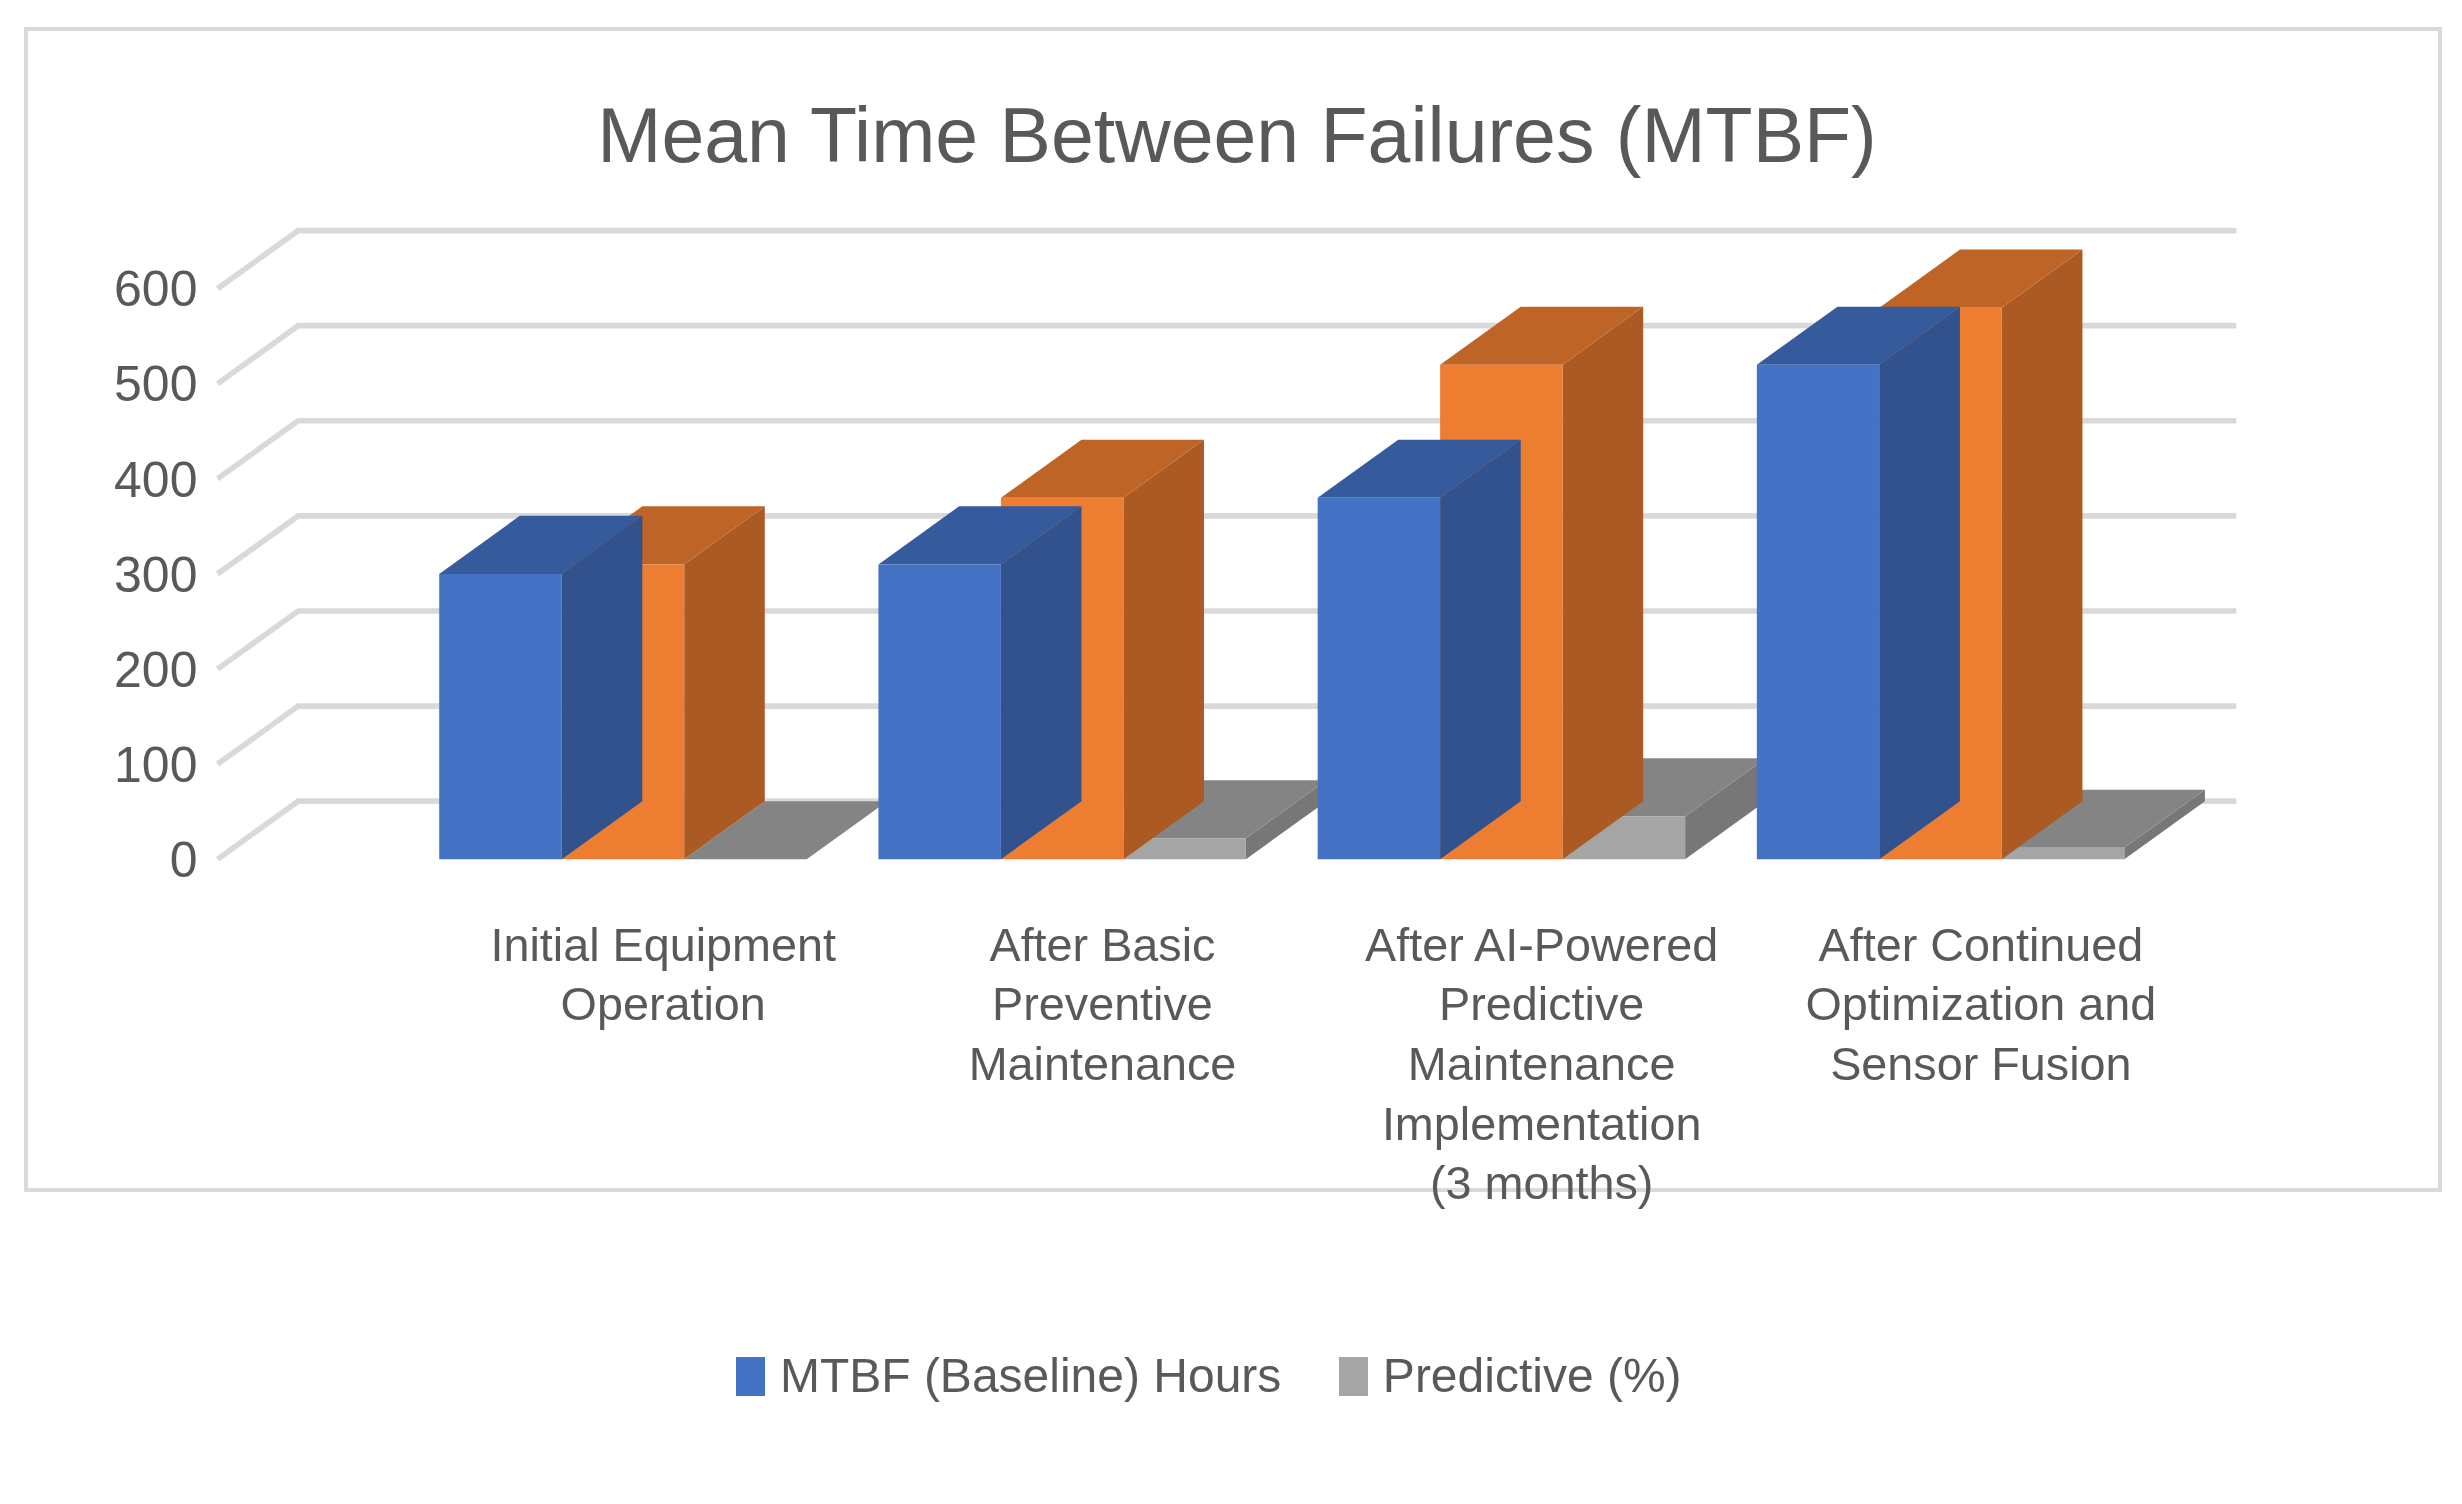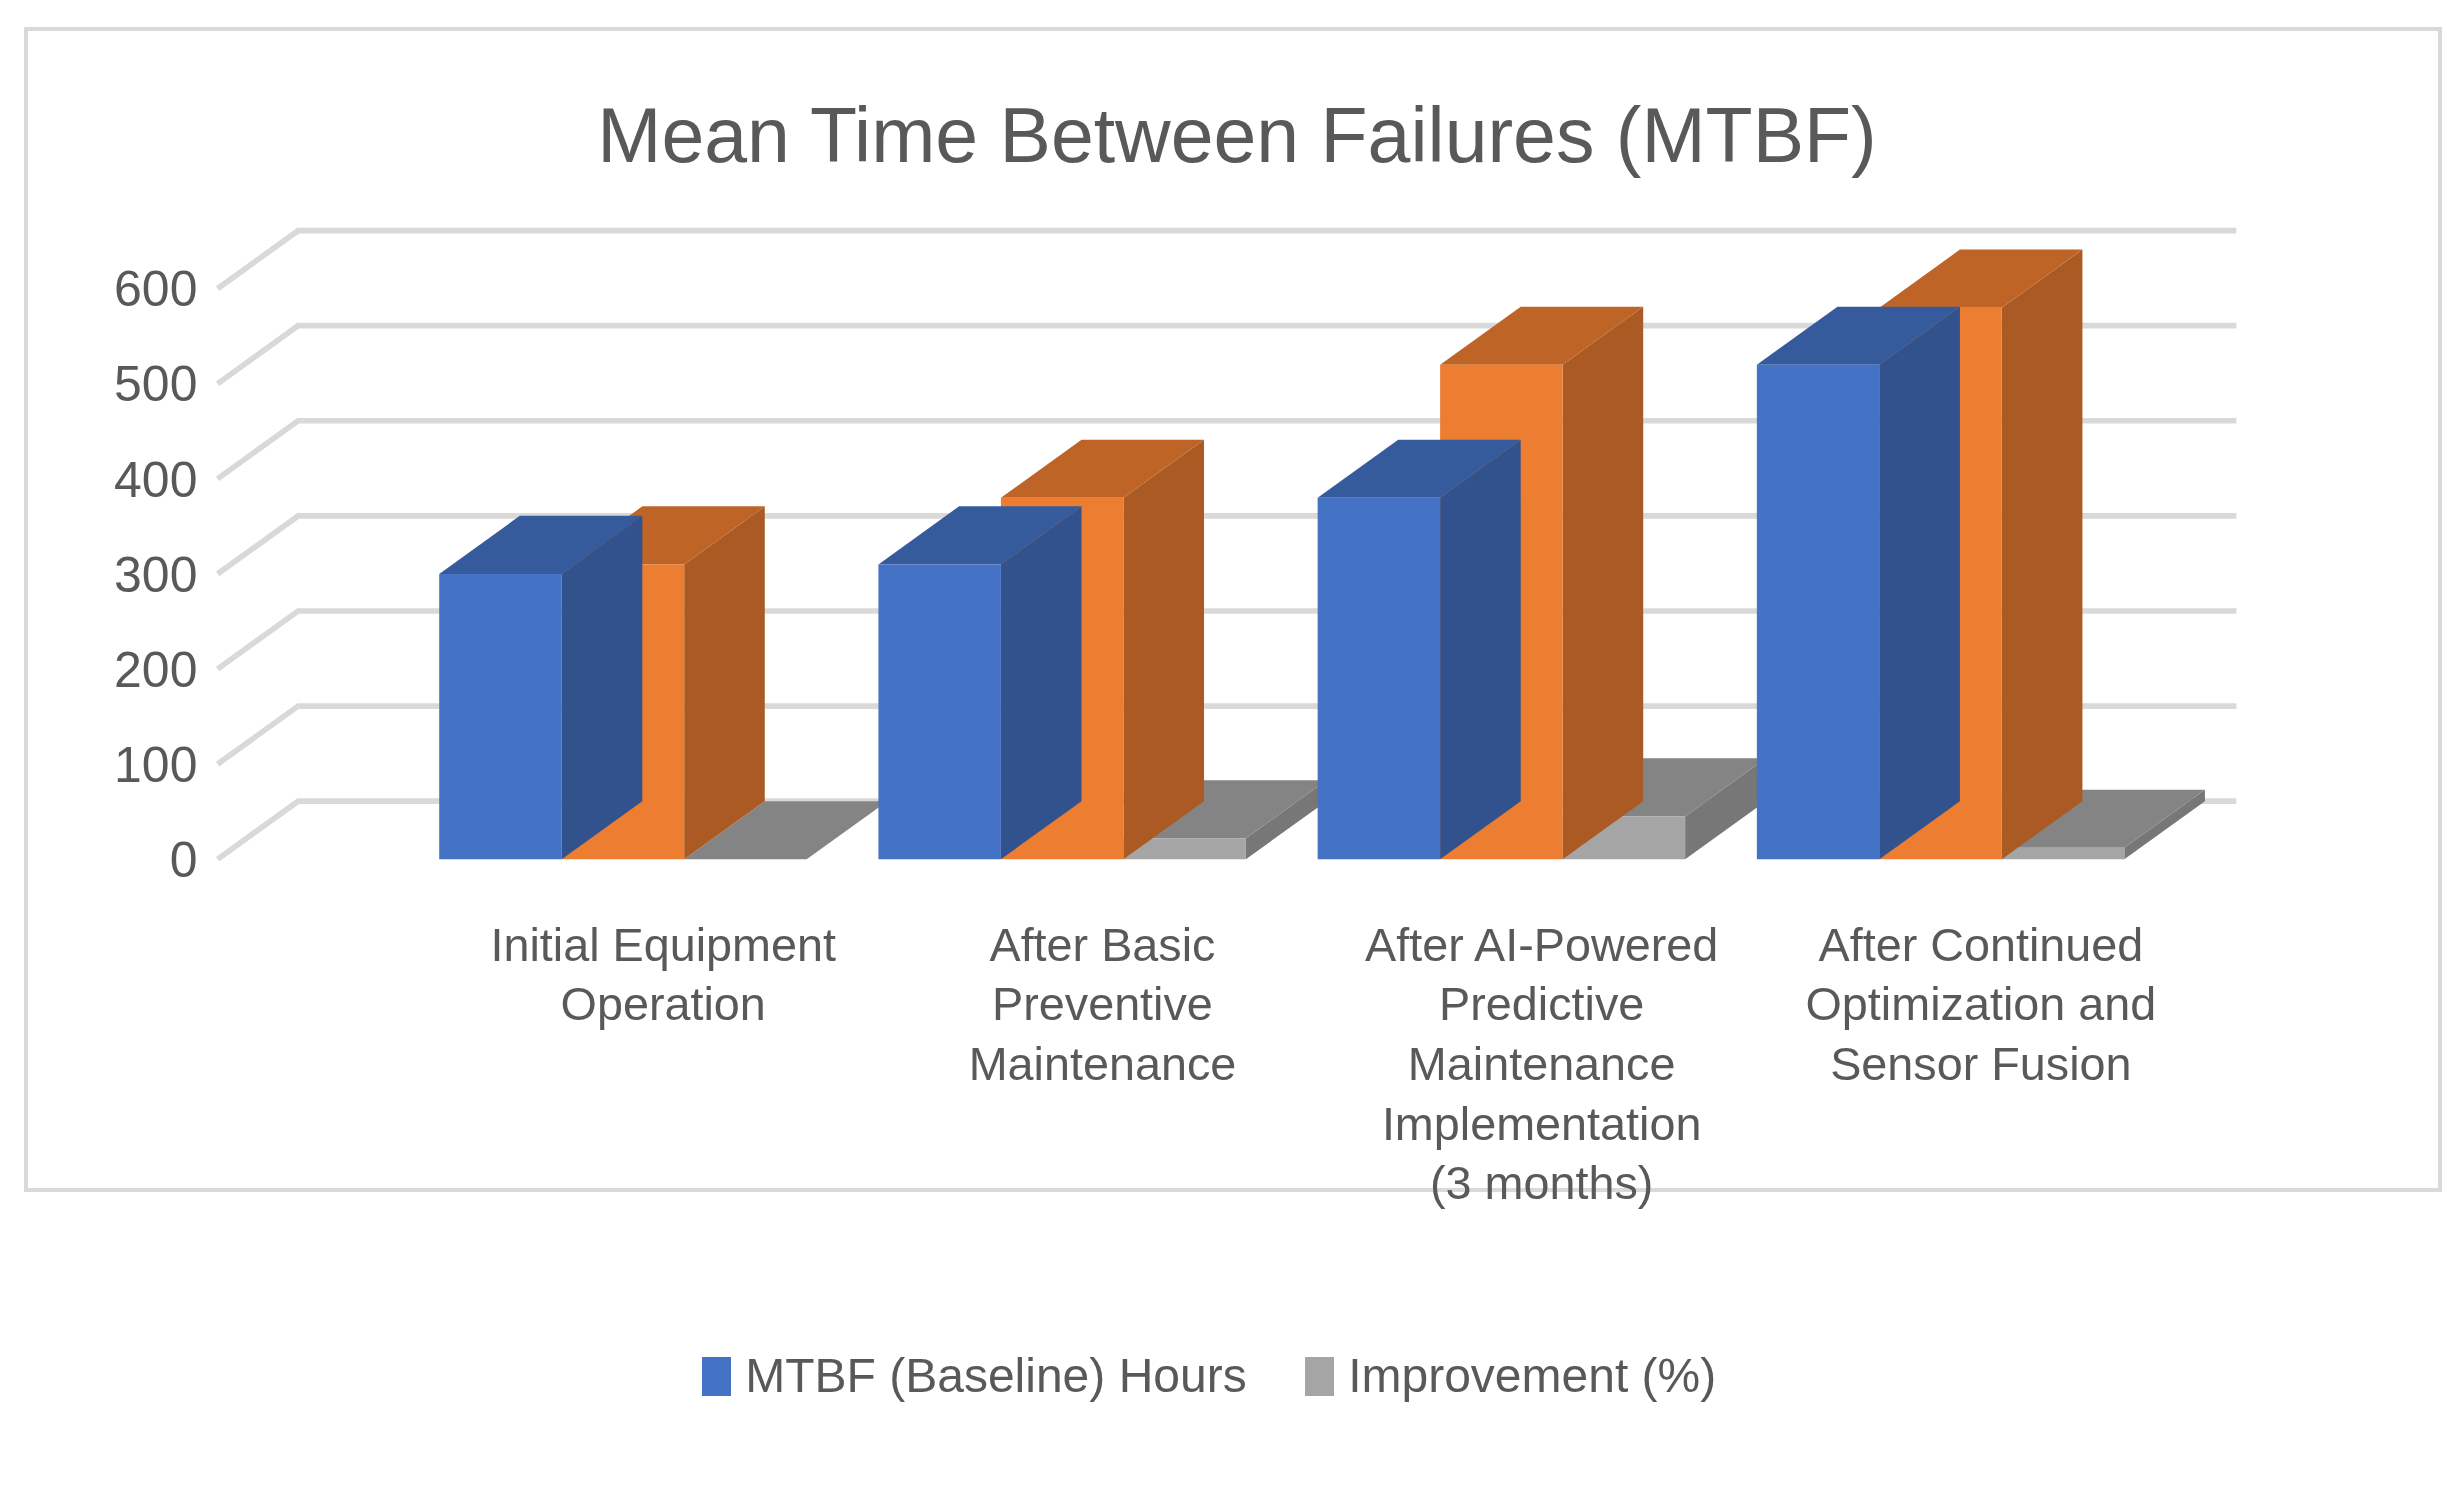--- a/index.html
+++ b/index.html
@@ -127,16 +127,16 @@
     </g>
 </svg>
 
 <div id="legend">
     <div class="legend-item">
       <span class="swatch" style="background: rgb(68, 114, 196);"></span>
       <span class="legend-text">MTBF (Baseline) Hours</span>
     </div>
     <div class="legend-item">
       <span class="swatch" style="background: rgb(165, 165, 165);"></span>
-      <span class="legend-text">Improvement (%)</span>
+      <span class="legend-text">Predictive (%)</span>
     </div>
   </div>
 
 
 </body></html>

